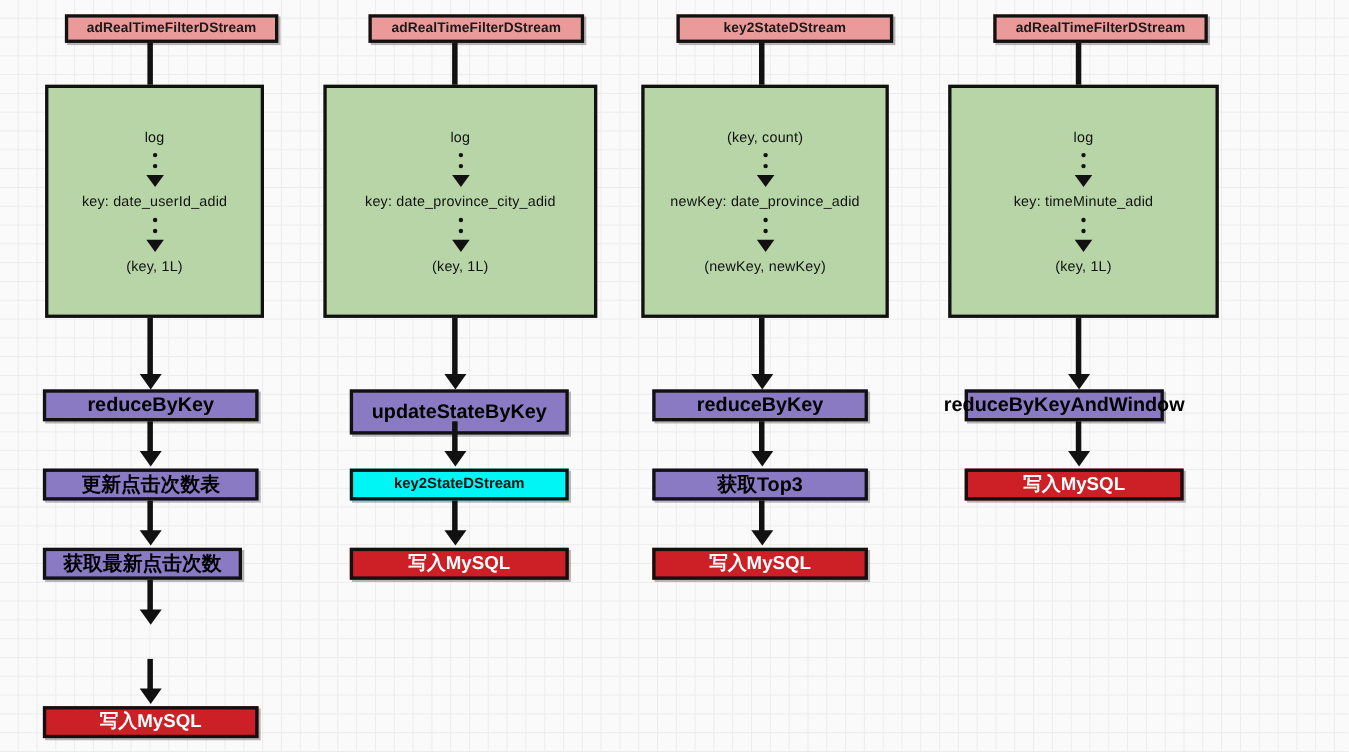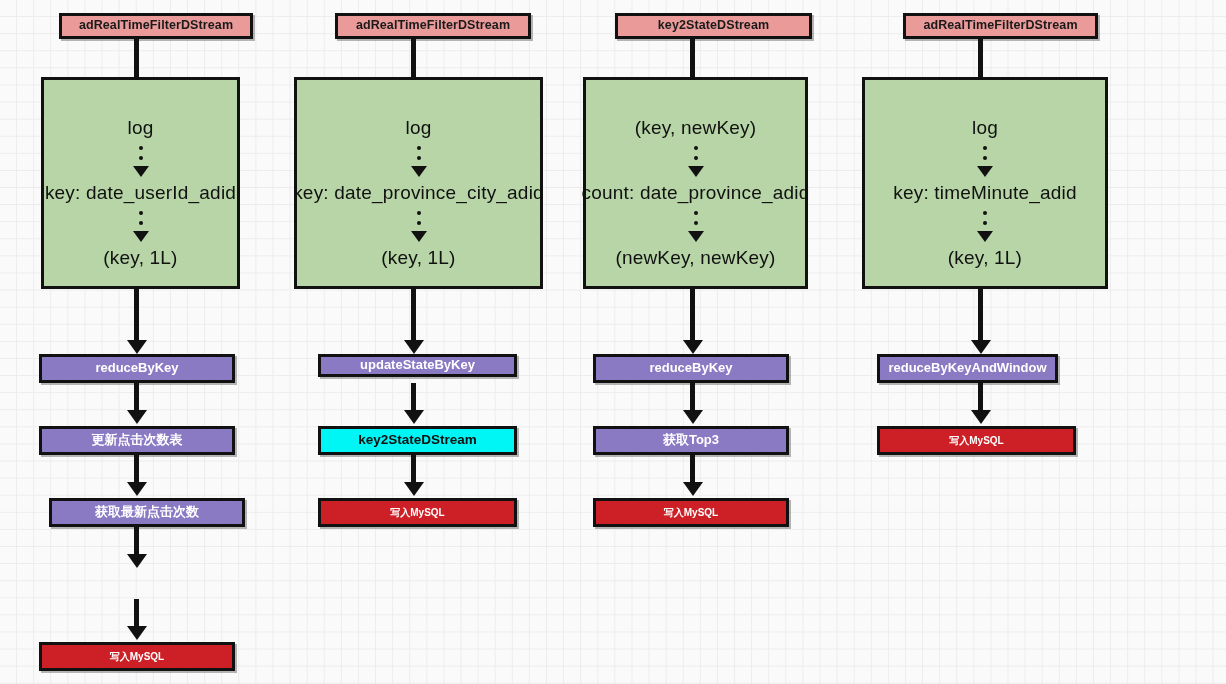--- a/index.html
+++ b/index.html
@@ -42,29 +42,29 @@
     background: #eb9a9a;
     color: #1a1a1a;
     font-size: 12.5px;
     font-weight: 600;
     letter-spacing: 0.1px;
     margin-left: 15px;
   }
 
   .node.purple {
     background: #8a7ac4;
-    color: #ffffff;
-    font-size: 13px;
+    color: #000000;
+    font-size: 18px;
     font-weight: 700;
   }
 
   .node.red {
     background: #cc2026;
     color: #ffffff;
-    font-size: 10px;
+    font-size: 17px;
     font-weight: 700;
   }
 
   .node.cyan {
     background: #00f5f5;
     color: #111111;
     font-size: 13.5px;
     font-weight: 700;
   }
 
@@ -84,21 +84,21 @@
     top: 0;
     bottom: 0;
     display: flex;
     flex-direction: column;
     align-items: center;
     justify-content: flex-start;
     padding-top: 38px;
     box-sizing: border-box;
   }
   .stage-text {
-    font-size: 19px;
+    font-size: 13px;
     color: #111111;
     font-weight: 400;
     white-space: nowrap;
     letter-spacing: 0.2px;
   }
   .dots-chevron {
     display: flex;
     flex-direction: column;
     align-items: center;
     margin: 7px 0 6px 0;
@@ -165,21 +165,21 @@
     </div>
   </div>
 
   <div class="arrow" style="left:134px; top:289px; height:53px;"></div>
   <div class="node purple" style="left:39px; top:354px; width:196px; height:29px;">reduceByKey</div>
 
   <div class="arrow" style="left:134px; top:383px; height:29px;"></div>
   <div class="node purple" style="left:39px; top:426px; width:196px; height:29px;text-align:center;">更新点击次数表</div>
 
   <div class="arrow" style="left:134px; top:455px; height:29px;"></div>
-  <div class="node purple" style="left:49px; top:498px; width:196px; height:29px;">获取最新点击次数</div>
+  <div class="node purple" style="left:39px; top:498px; width:181px; height:29px;">获取最新点击次数</div>
 
   <div class="arrow" style="left:134px; top:527px; height:29px;"></div>
 
   <div class="arrow" style="left:134px; top:599px; height:29px;"></div>
   <div class="node red" style="left:39px; top:642px; width:196px; height:29px;">写入MySQL</div>
 
   <div class="node pink" style="left:320px; top:13px; width:196px; height:26px;">adRealTimeFilterDStream</div>
 
   <div class="arrow" style="left:411px; top:39px; height:62px;"></div>
 
@@ -195,41 +195,41 @@
       <div class="dots-chevron">
         <span class="dot"></span>
           <span class="dot"></span>
           <span class="chev"></span>
       </div>
       <div class="stage-text">(key, 1L)</div>
     </div>
   </div>
 
   <div class="arrow" style="left:411px; top:289px; height:53px;"></div>
-  <div class="node purple" style="left:318px; top:354px; width:199px; height:23px;">updateStateByKey</div>
+  <div class="node purple" style="left:318px; top:354px; width:199px; height:41px;">updateStateByKey</div>
 
   <div class="arrow" style="left:411px; top:383px; height:29px;"></div>
   <div class="node cyan" style="left:318px; top:426px; width:199px; height:29px;">key2StateDStream</div>
 
   <div class="arrow" style="left:411px; top:455px; height:29px;"></div>
   <div class="node red" style="left:318px; top:498px; width:199px; height:29px;">写入MySQL</div>
 
   <div class="node pink" style="left:600px; top:13px; width:197px; height:26px;">key2StateDStream</div>
 
   <div class="arrow" style="left:690px; top:39px; height:62px;"></div>
 
   <div class="node green" style="left:583px; top:77px; width:225px; height:212px;">
     <div class="stage-stack">
-      <div class="stage-text">(key, newKey)</div>
-      <div class="dots-chevron">
-        <span class="dot"></span>
-          <span class="dot"></span>
-          <span class="chev"></span>
-      </div>
-      <div class="stage-text">count: date_province_adid</div>
+      <div class="stage-text">(key, count)</div>
+      <div class="dots-chevron">
+        <span class="dot"></span>
+          <span class="dot"></span>
+          <span class="chev"></span>
+      </div>
+      <div class="stage-text">newKey: date_province_adid</div>
       <div class="dots-chevron">
         <span class="dot"></span>
           <span class="dot"></span>
           <span class="chev"></span>
       </div>
       <div class="stage-text">(newKey, newKey)</div>
     </div>
   </div>
 
   <div class="arrow" style="left:690px; top:289px; height:53px;"></div>

